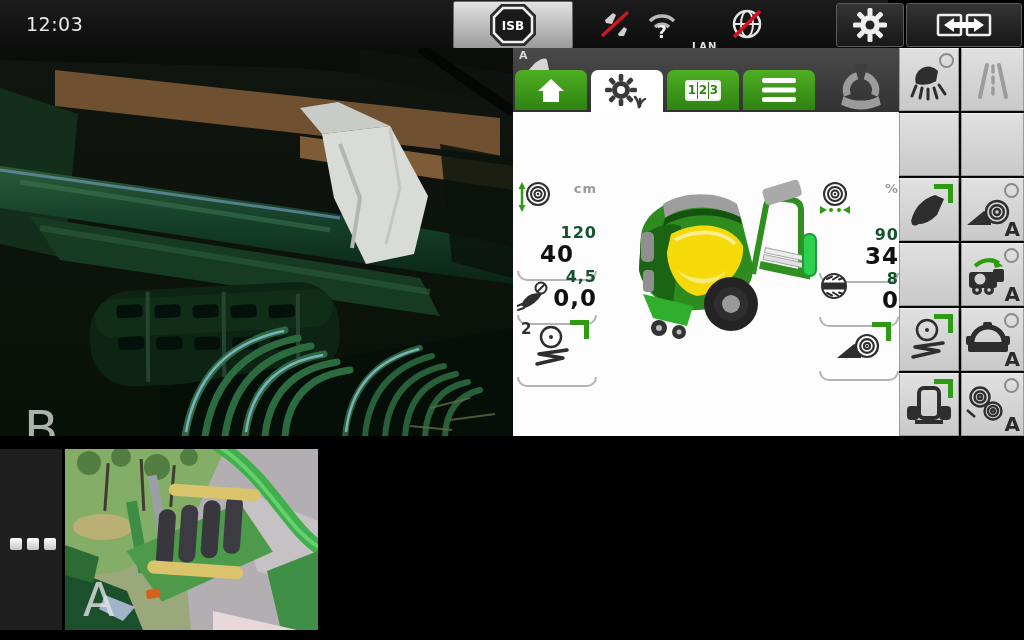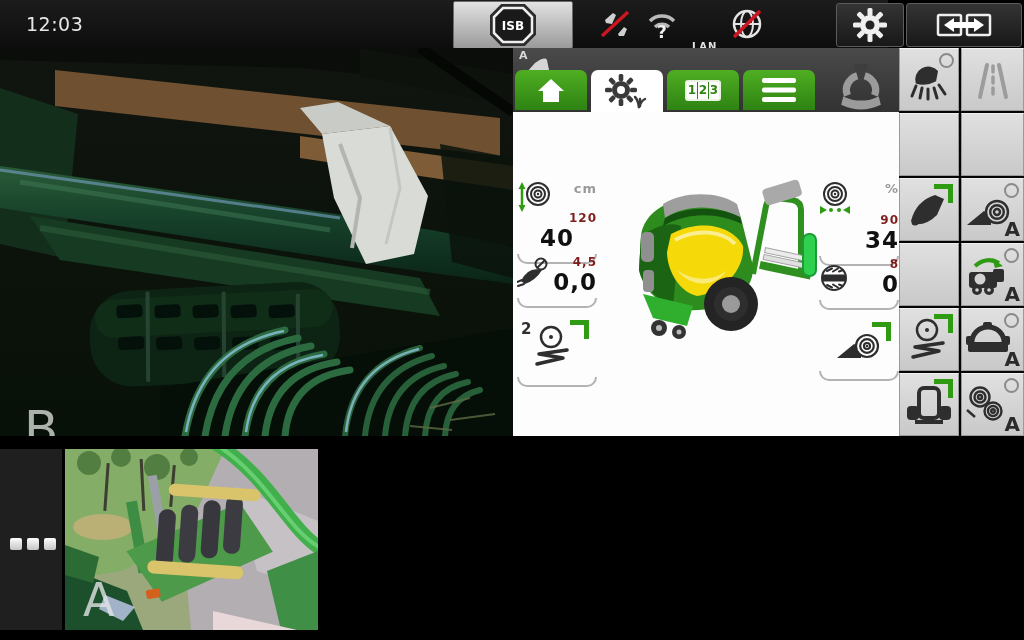--- a/index.html
+++ b/index.html
@@ -40,21 +40,21 @@
   .counter-box span{width:10px;height:17px;font-size:12px;font-weight:bold;color:#2e8312;
     display:flex;align-items:center;justify-content:center;border-right:1px solid #2e8312;}
   .counter-box span:last-child{border-right:none;}
 
   
   .panel{position:absolute;left:513px;top:112px;width:386px;height:324px;background:#fdfdfd;}
   .field{position:absolute;width:80px;}
   .frow{display:flex;justify-content:space-between;align-items:flex-start;}
   .vals{text-align:right;flex:1;}
   .unit{color:#9a9a9a;font-size:13px;font-weight:bold;letter-spacing:1px;line-height:1;}
-  .target{color:#7f1d1d;font-size:12px;font-weight:bold;line-height:1.15;letter-spacing:1px;}
+  .target{color:#14532d;font-size:16px;font-weight:bold;line-height:1.15;letter-spacing:1px;margin-top:12px;}
   .current{color:#101010;font-size:23px;font-weight:bold;line-height:1.1;letter-spacing:1px;}
   .arc{height:8px;border:2px solid #b3b3b3;border-top:none;border-radius:0 0 12px 12px;margin-top:3px;}
   .iconbox{position:relative;}
   .sup2{position:absolute;left:-10px;top:-4px;font-size:15px;font-weight:bold;color:#2e2e2e;}
   .corner{position:absolute;width:14px;height:14px;border-top:5px solid #2f9b13;border-right:5px solid #2f9b13;}
 
   
   .sidebar{position:absolute;left:899px;top:48px;width:125px;height:391px;display:grid;
     grid-template-columns:60px 63px;grid-auto-rows:63px;gap:2px;background:#050505;}
   .sbtn{background:linear-gradient(180deg,#e0e0e0,#c9c9c9);border:1px solid #9a9a9a;
@@ -324,21 +324,21 @@
       <div class="vals">
         <div class="unit">cm</div>
       </div>
     </div>
     <div class="target" style="text-align:right">120</div>
     <div class="current" style="text-align:center">40</div>
     <div class="arc"></div>
   </div>
 
   <div class="field" style="left:4px;top:144px;">
-    <div class="frow" style="align-items:flex-start;">
+    <div class="frow" style="align-items:flex-end;">
       <svg width="32" height="32" viewBox="0 0 32 32">
         <circle cx="24" cy="8" r="5.5" stroke="#2e2e2e" stroke-width="2" fill="none"></circle>
         <line x1="20" y1="12" x2="28" y2="4" stroke="#2e2e2e" stroke-width="2"></line>
         <path d="M4,25 Q11,10 25,14 Q19,24 8,28 Z" fill="#2e2e2e"></path>
         <g stroke="#2e2e2e" stroke-width="2" stroke-linecap="round">
           <line x1="1" y1="30" x2="7" y2="28"></line>
             <line x1="0" y1="26" x2="5" y2="24"></line>
         </g>
       </svg>
       <div class="vals">

